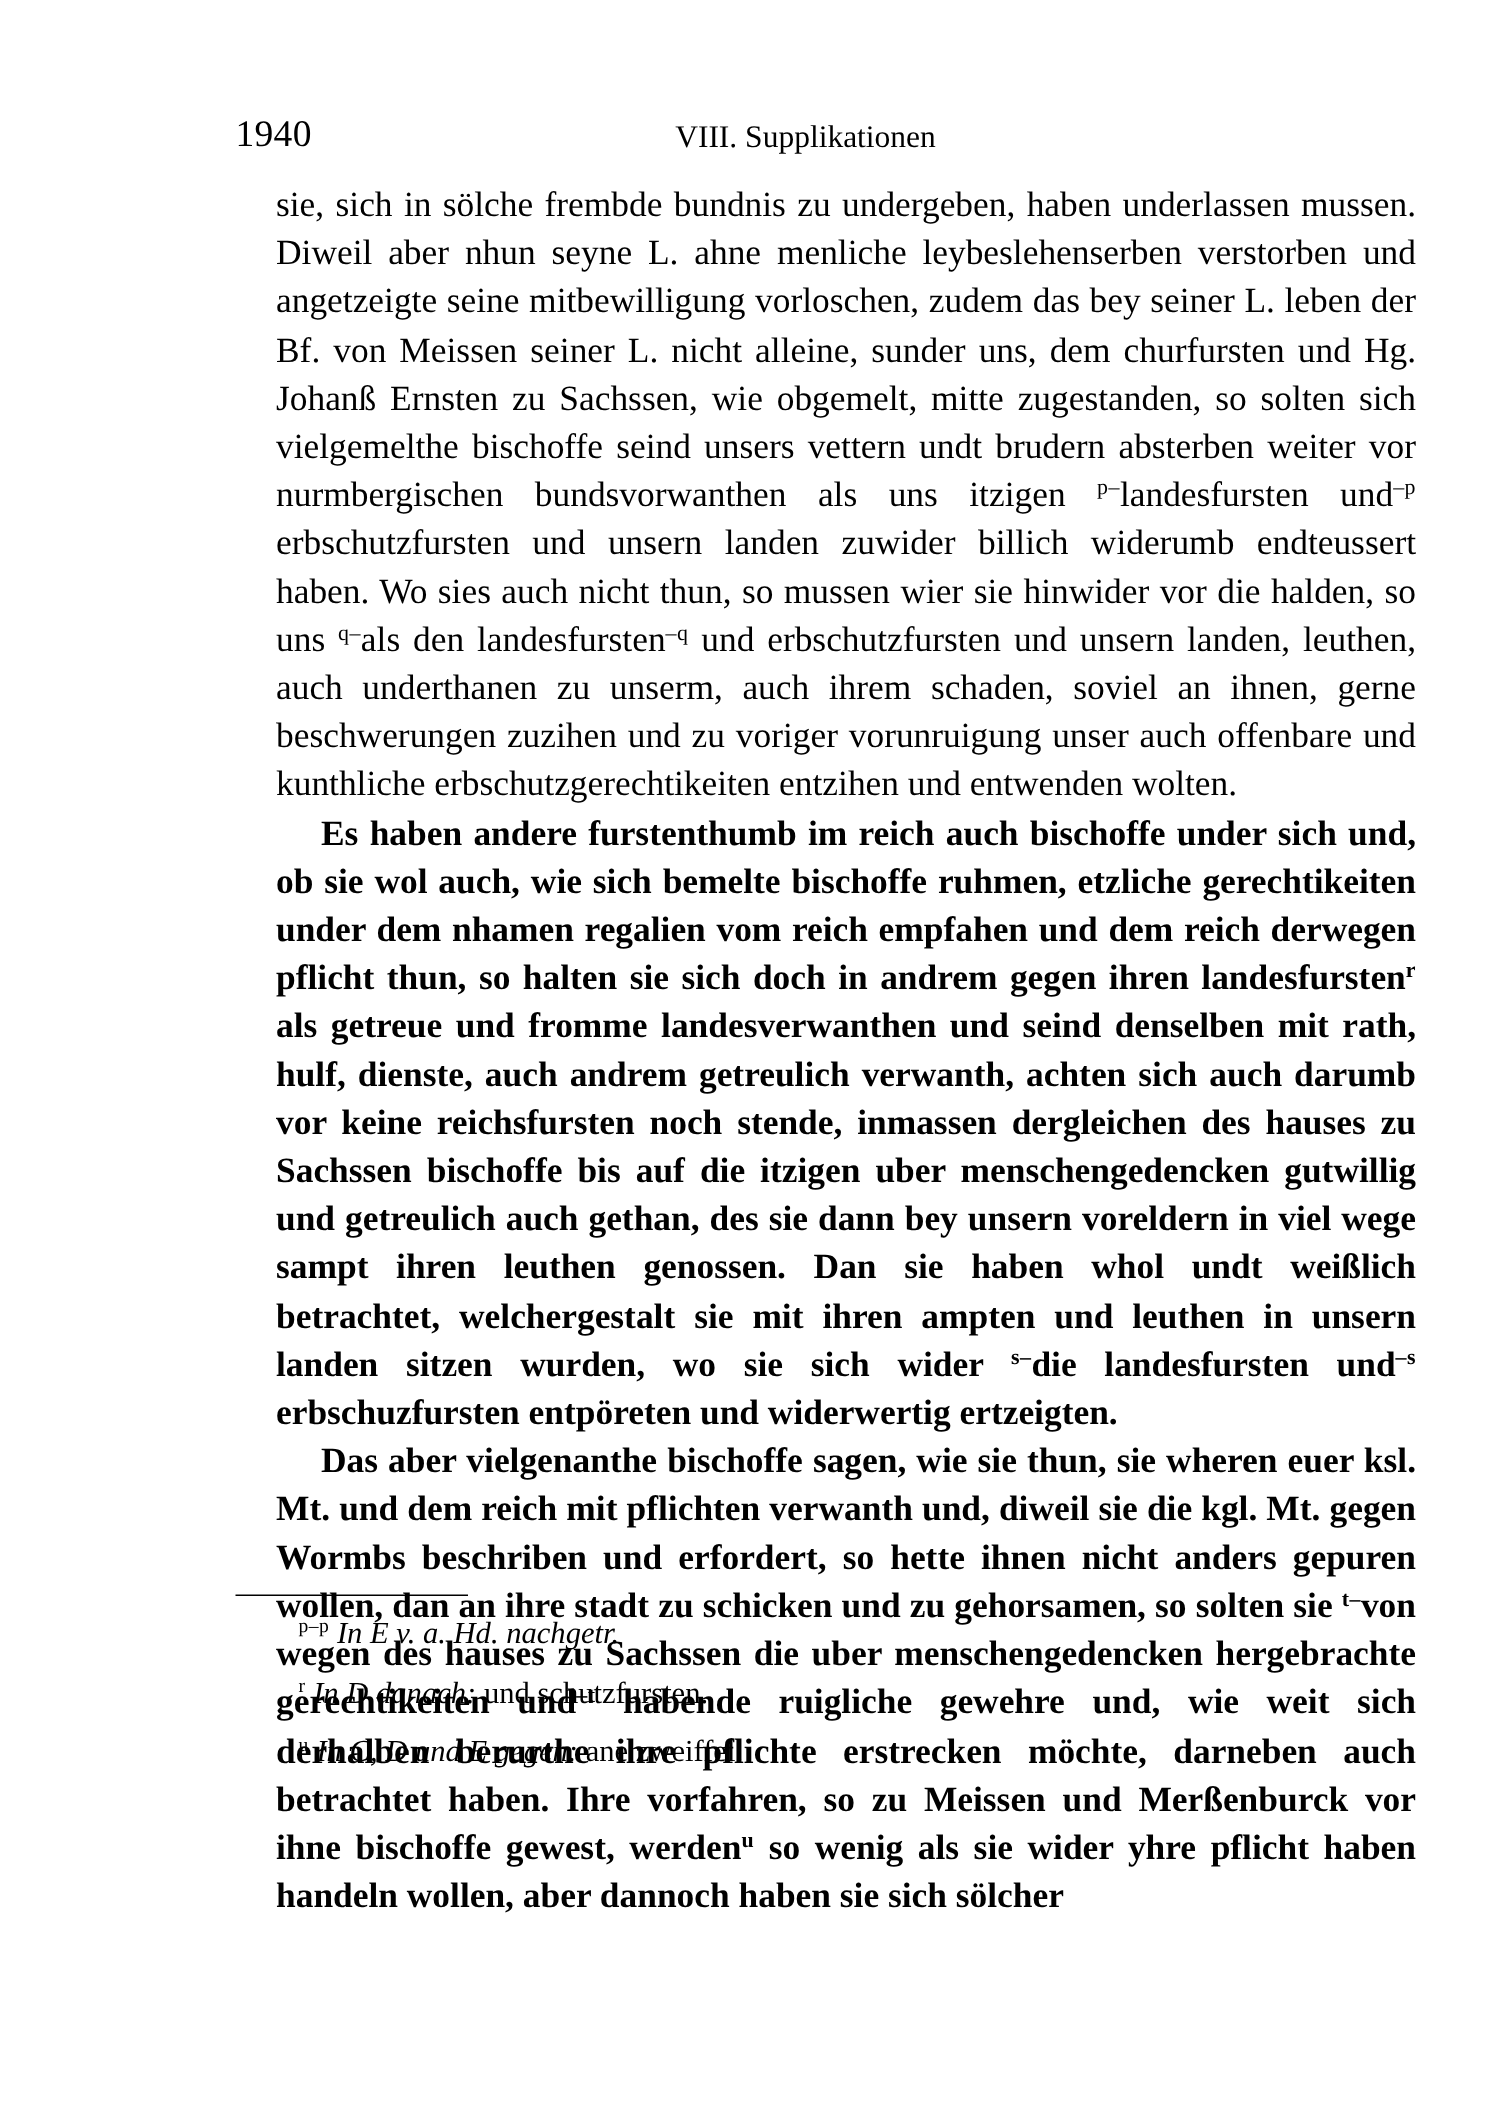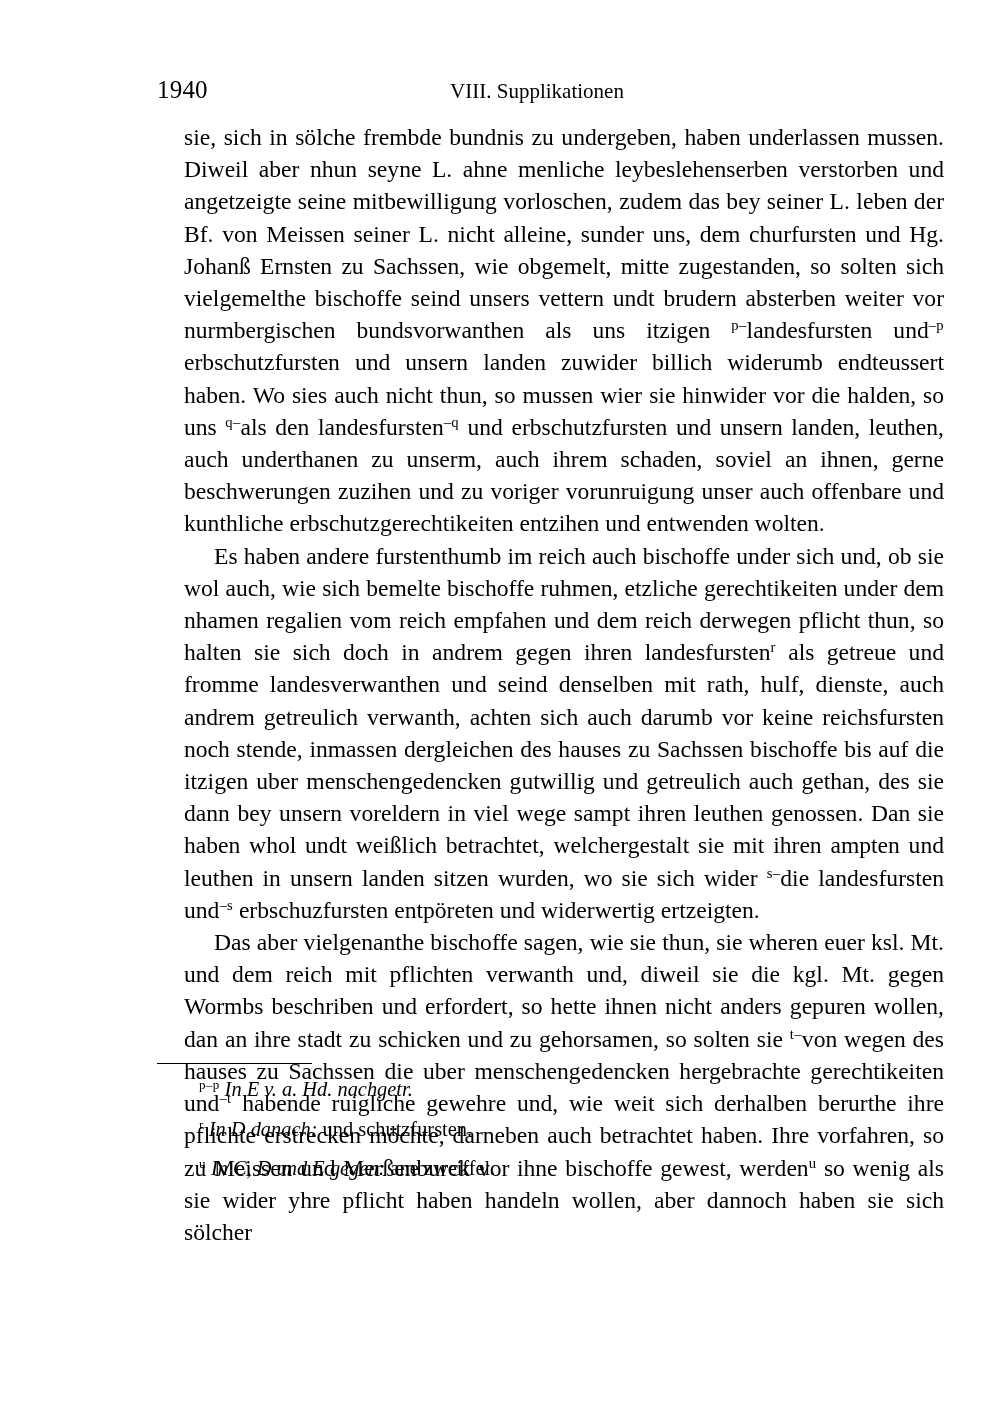--- a/index.html
+++ b/index.html
@@ -60,20 +60,21 @@
   .para {
     margin: 0;
     font-size: 23.6px;
     line-height: 32.2px;
     text-align: justify;
     text-justify: inter-word;
     hyphens: none;
   }
   .para.indent {
     text-indent: 30px;
+    font-weight: bold;
   }
   
 
   sup.note {
     font-size: 0.62em;
     vertical-align: 0.52em;
     line-height: 0;
     letter-spacing: 0.3px;
   }
 

